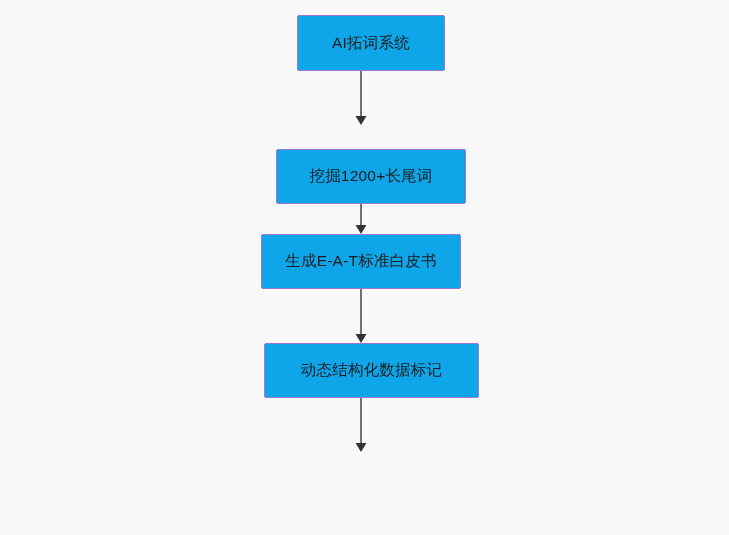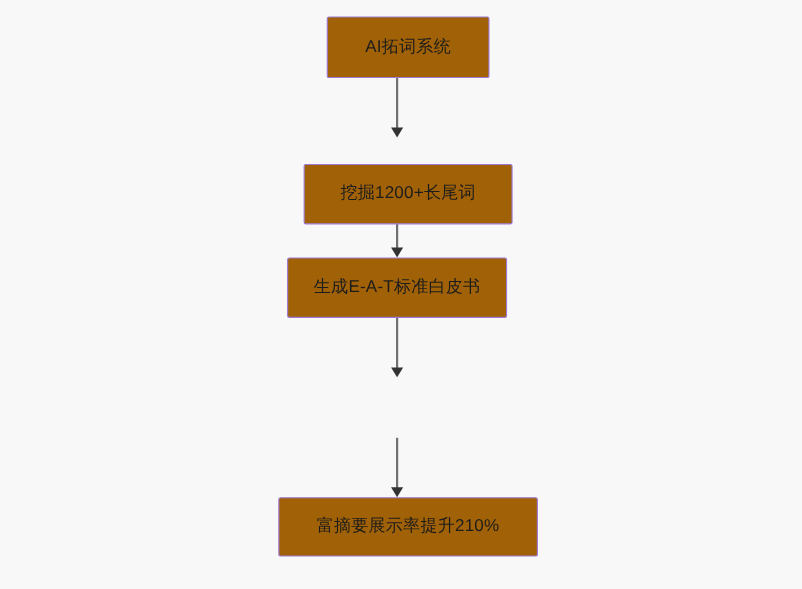--- a/index.html
+++ b/index.html
@@ -18,21 +18,21 @@
   #flowchart-canvas {
     position: relative;
     width: 729px;
     height: 535px;
     background: #f8f8f8;
   }
 
   .flow-node {
     position: absolute;
     box-sizing: border-box;
-    background: #a16207;
+    background: #0ea5e9;
     border: 1.6px solid #9d78d6;
     border-radius: 2px;
     display: flex;
     align-items: center;
     justify-content: center;
     color: #1c1c1c;
     font-size: 15.5px;
     line-height: 1.2;
     letter-spacing: 0.2px;
     white-space: nowrap;
@@ -91,18 +91,18 @@
   </div>
 
   <div class="flow-node" style="left:276px; top:125px; width:190px; height:55px;margin-top:24px;">
     <span class="node-label">挖掘1200+长尾词</span>
   </div>
 
   <div class="flow-node" style="left:261px; top:234px; width:200px; height:55px;">
     <span class="node-label">生成E-A-T标准白皮书</span>
   </div>
 
+  <div class="flow-node" style="left:264px; top:343px; width:215px; height:55px;">
+    <span class="node-label">动态结构化数据标记</span>
+  </div>
 
-  <div class="flow-node" style="left:253px; top:452px; width:236px; height:54px;">
-    <span class="node-label">富摘要展示率提升210%</span>
-  </div>
 
 </div>
 
 </body></html>

